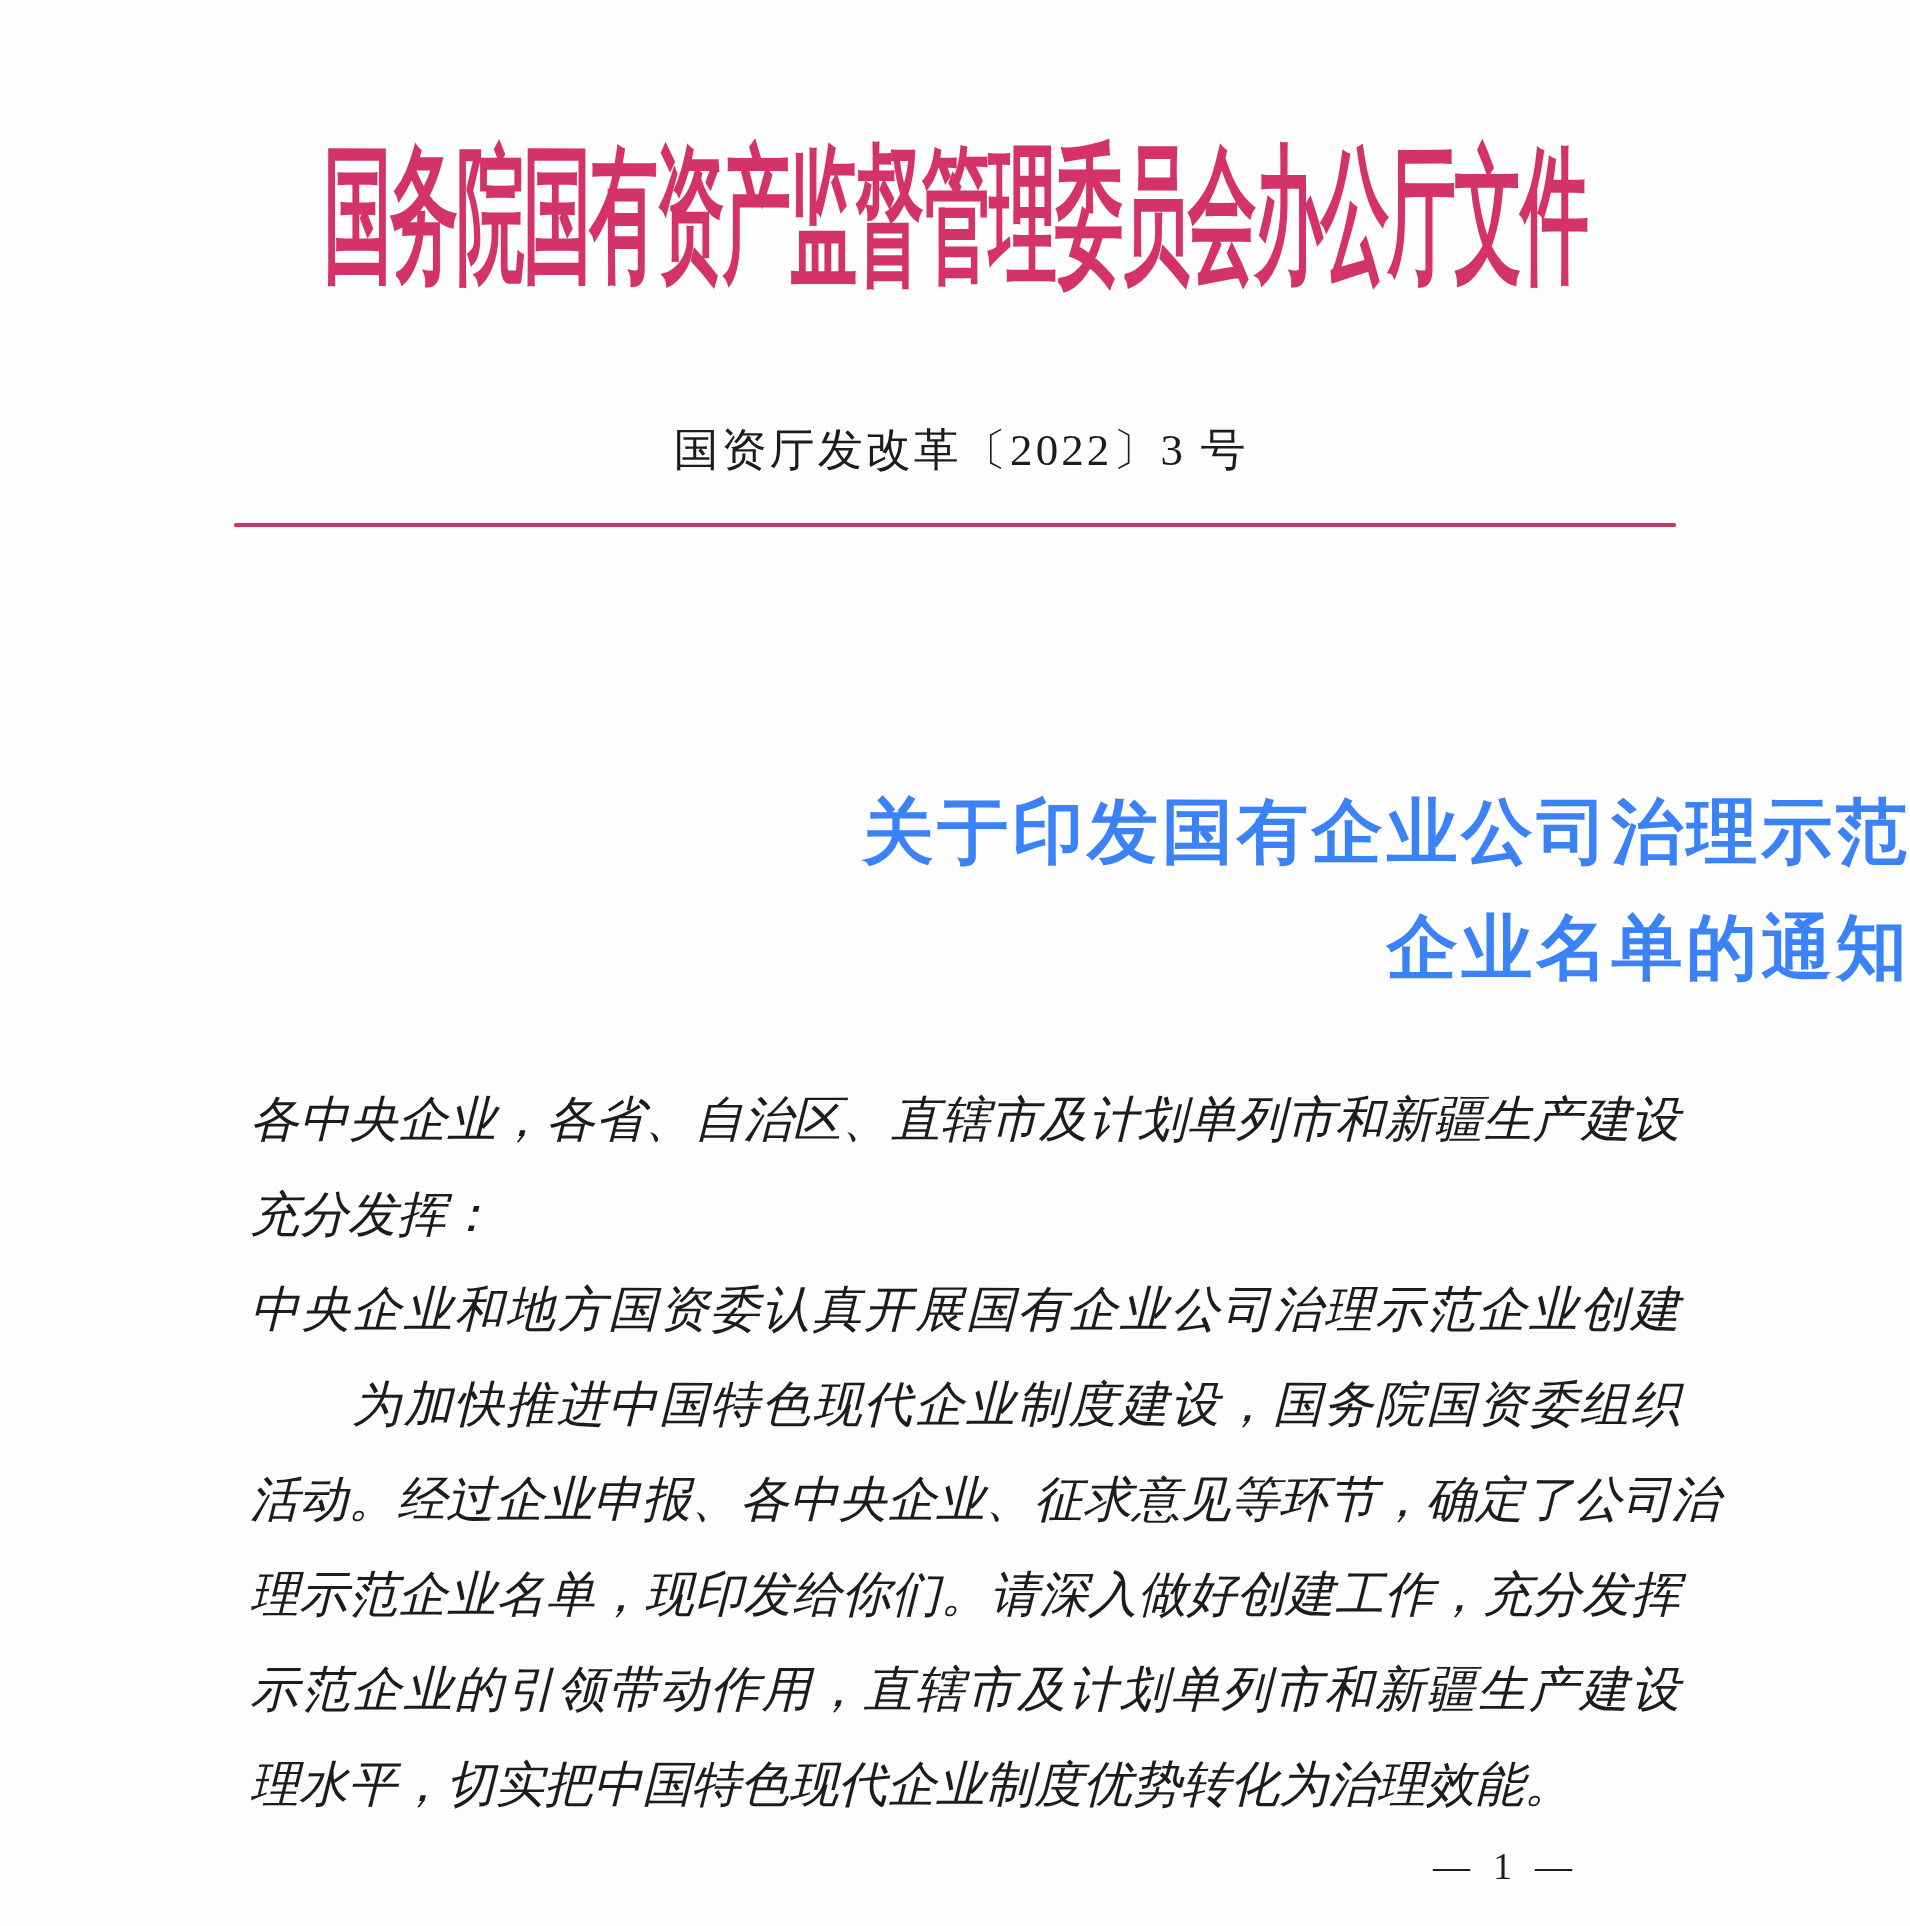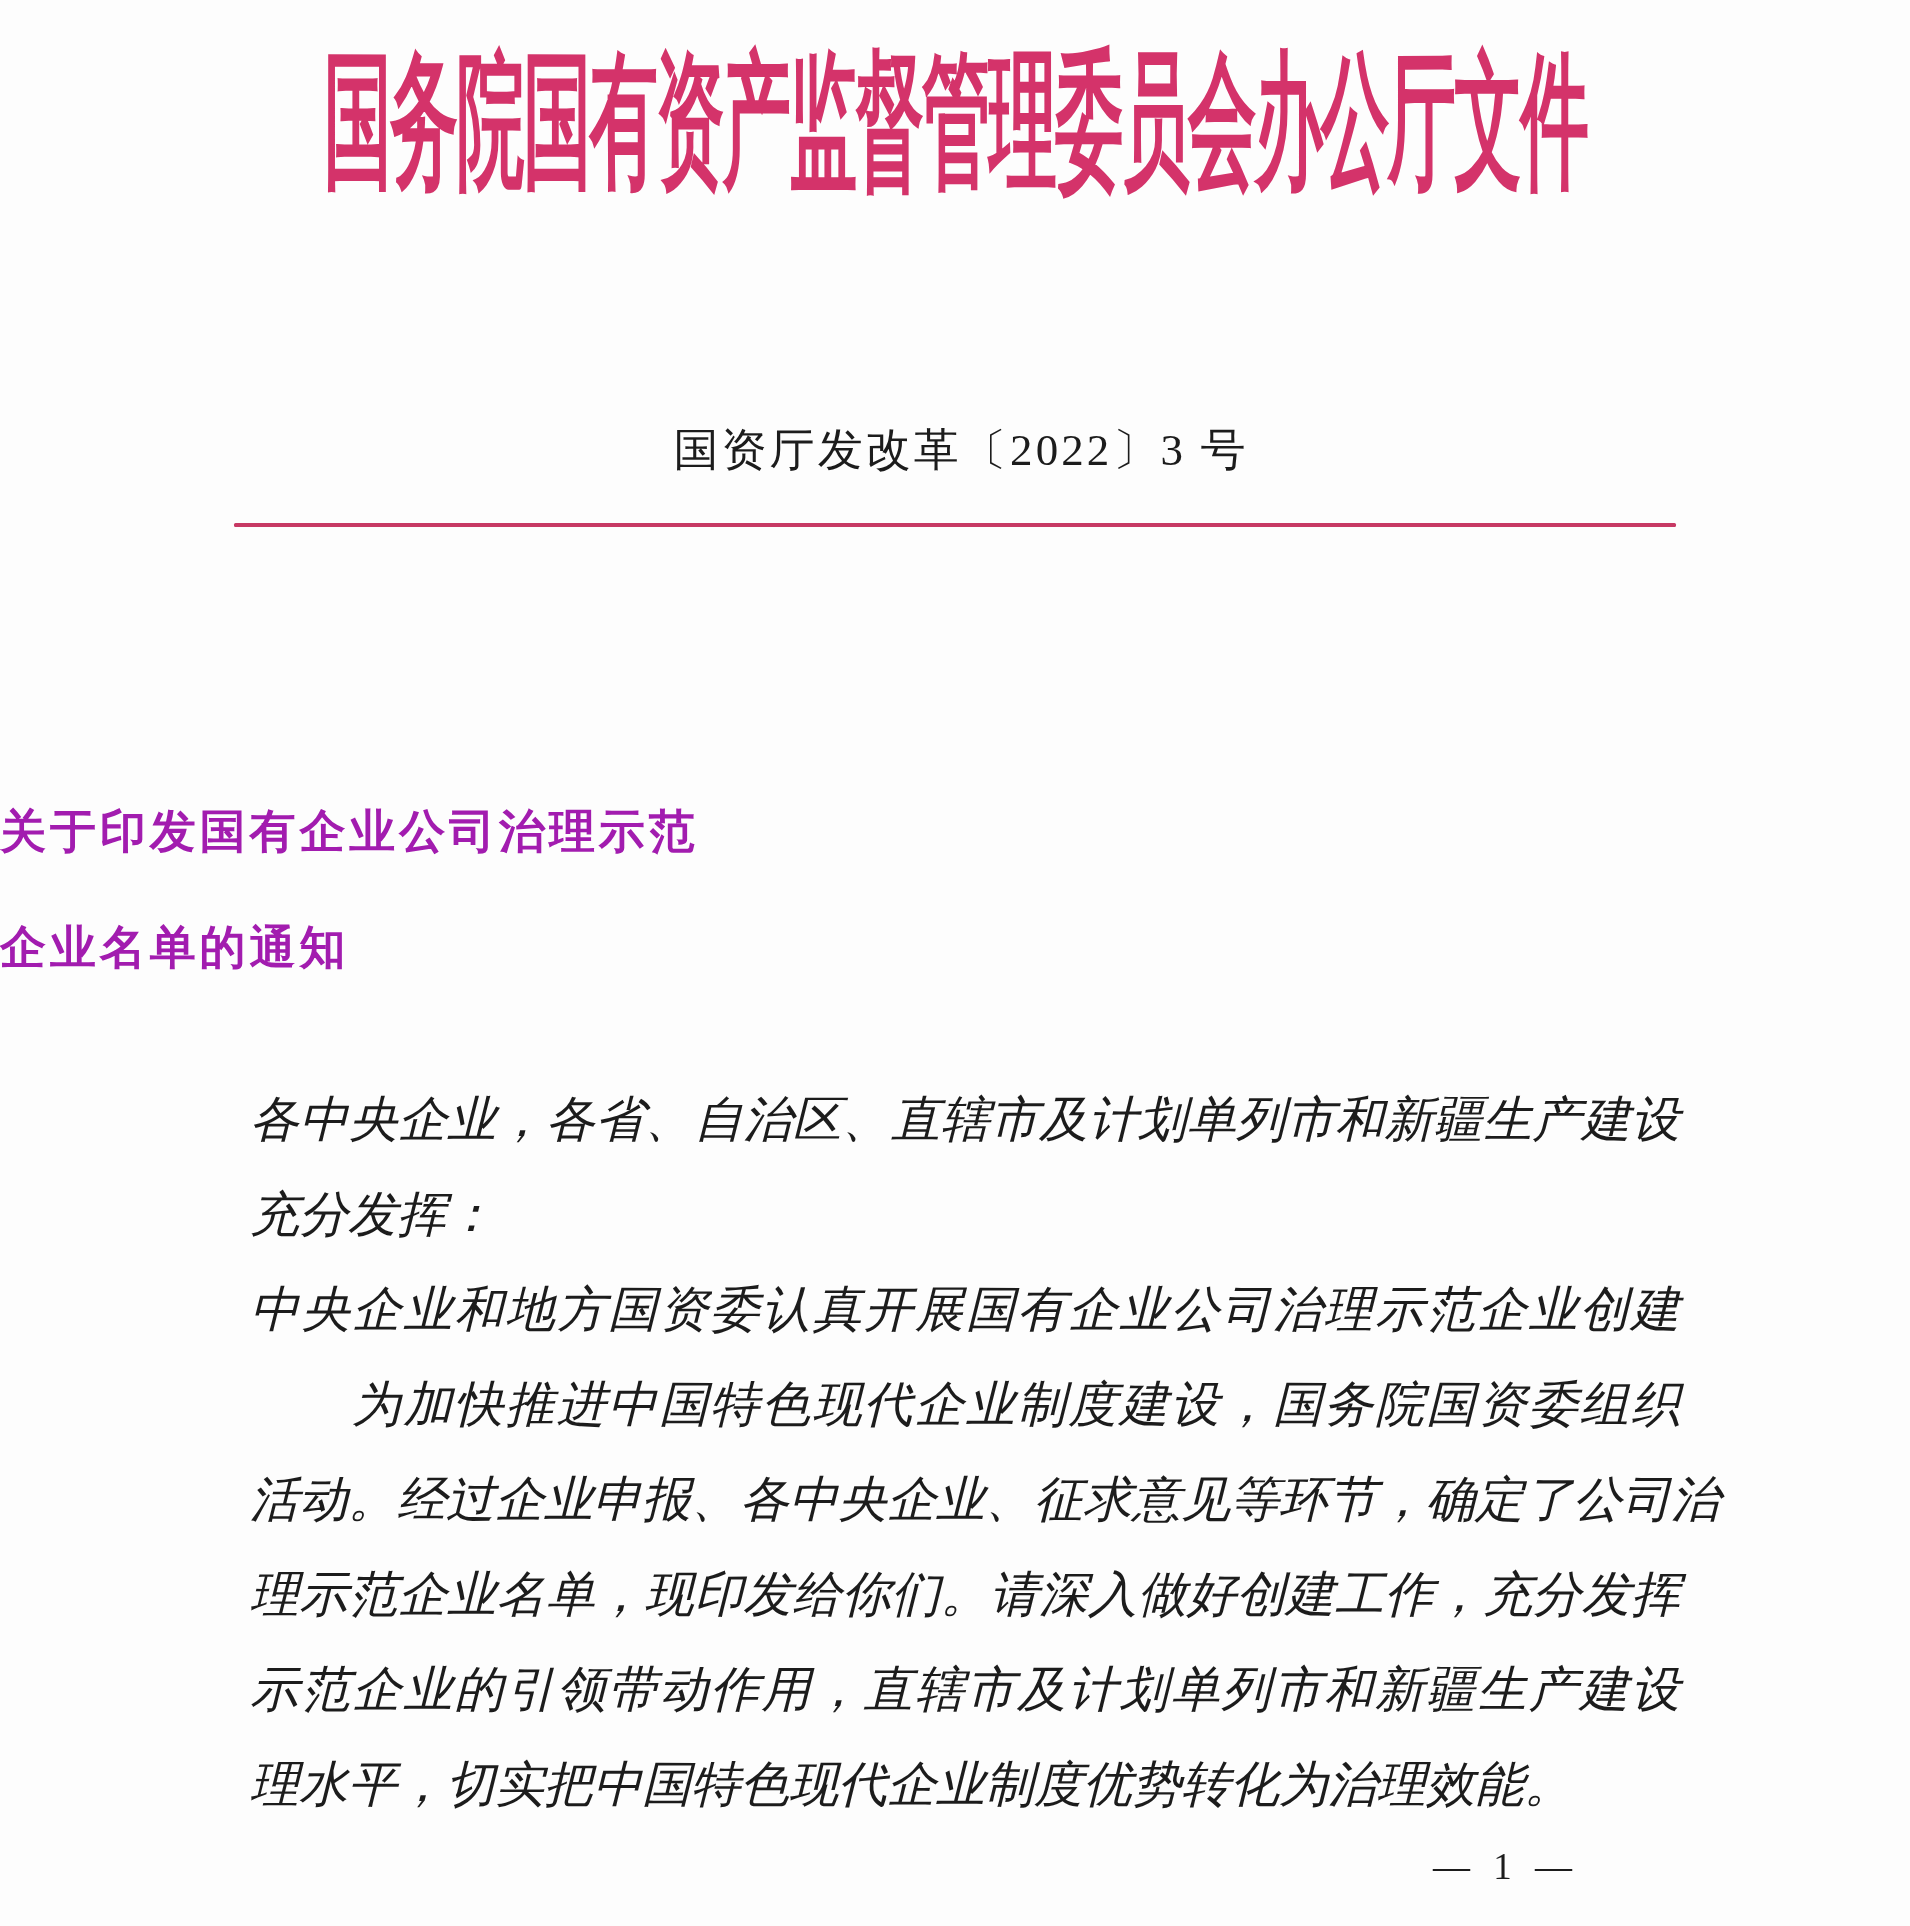--- a/index.html
+++ b/index.html
@@ -21,21 +21,21 @@
     background: var(--paper);
     color: var(--ink);
   }
 
   
   .header-banner {
     position: absolute;
     top: 77px; left: 0; right: 0;
     height: 185px;
     display: flex;
-    align-items: flex-start;
+    align-items: flex-end;
     justify-content: center;
   }
   .header-banner .banner-text {
     font-size: 68px;
     font-weight: 700;
     letter-spacing: -1.5px;
     color: var(--header-red);
     transform: scaleY(2.18);
     transform-origin: center;
     white-space: nowrap;
@@ -60,26 +60,26 @@
     width: 1442px;
     height: 4.2px;
     background: var(--divider-red);
     border-radius: 1.5px;
   }
 
   
   .doc-title {
     position: absolute;
     top: 774px; left: 0; right: 0;
-    text-align: left;
+    text-align: right;
     font-weight: 700;
-    font-size: 46px;
+    font-size: 71px;
     line-height: 116px;
     letter-spacing: 3.9px;
-    color: #a21caf;
+    color: #3b82f6;
   }
 
   
   .doc-body {
     position: absolute;
     top: 1072px;
     left: 250px;
     width: 1430px;
     font-size: 49px;
     line-height: 95px;

